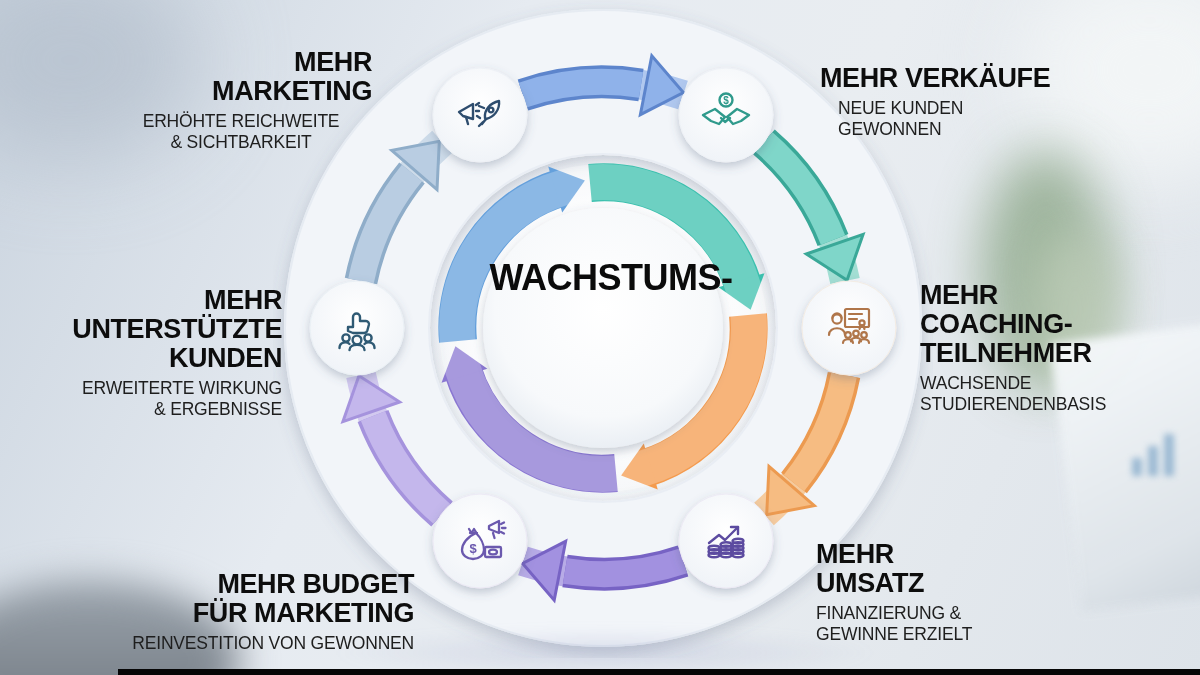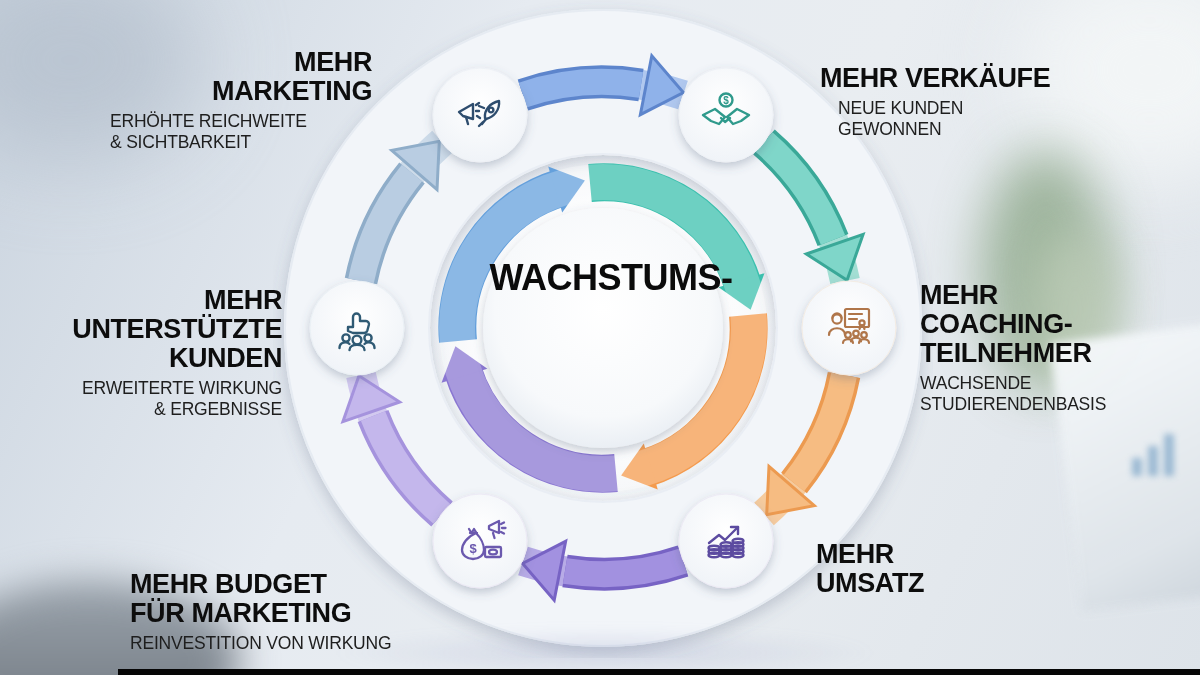--- a/index.html
+++ b/index.html
@@ -213,43 +213,45 @@
   </g>
 </svg>
 
 <div class="center-box">
   <div class="center-title">WACHSTUMS-</div>
 </div>
 
 <div class="node" style="left:110px;top:48px;width:262px;text-align:right;">
   <div class="node-title">MEHR
 MARKETING</div>
-  <div class="node-sub" style="text-align:left;">ERHÖHTE REICHWEITE
+  <div class="node-sub" style="text-align:center;">ERHÖHTE REICHWEITE
 &amp; SICHTBARKEIT</div>
 </div>
 <div class="node" style="left:820px;top:64px;width:240px;text-align:left;">
   <div class="node-title">MEHR VERKÄUFE</div>
   <div class="node-sub" style="width:185px;margin-left:18px;">NEUE KUNDEN
 GEWONNEN</div>
 </div>
 <div class="node" style="left:920px;top:281px;width:230px;text-align:left;">
   <div class="node-title">MEHR
 COACHING-
 TEILNEHMER</div>
   <div class="node-sub">WACHSENDE
 STUDIERENDENBASIS</div>
 </div>
 <div class="node" style="left:816px;top:540px;width:220px;text-align:left;">
   <div class="node-title">MEHR
 UMSATZ</div>
-</div>
-<div class="node" style="left:130px;top:570px;width:284px;text-align:left;">
+  <div class="node-sub">FINANZIERUNG &amp;
+GEWINNE ERZIELT</div>
+</div>
+<div class="node" style="left:130px;top:570px;width:284px;text-align:right;">
   <div class="node-title">MEHR BUDGET
 FÜR MARKETING</div>
-  <div class="node-sub">REINVESTITION VON WIRKUNG</div>
+  <div class="node-sub">REINVESTITION VON GEWONNEN</div>
 </div>
 <div class="node" style="left:58px;top:286px;width:224px;text-align:right;">
   <div class="node-title">MEHR
 UNTERSTÜTZTE
 KUNDEN</div>
   <div class="node-sub">ERWEITERTE WIRKUNG
 &amp; ERGEBNISSE</div>
 </div>
 
 <div class="letterbox"></div>

